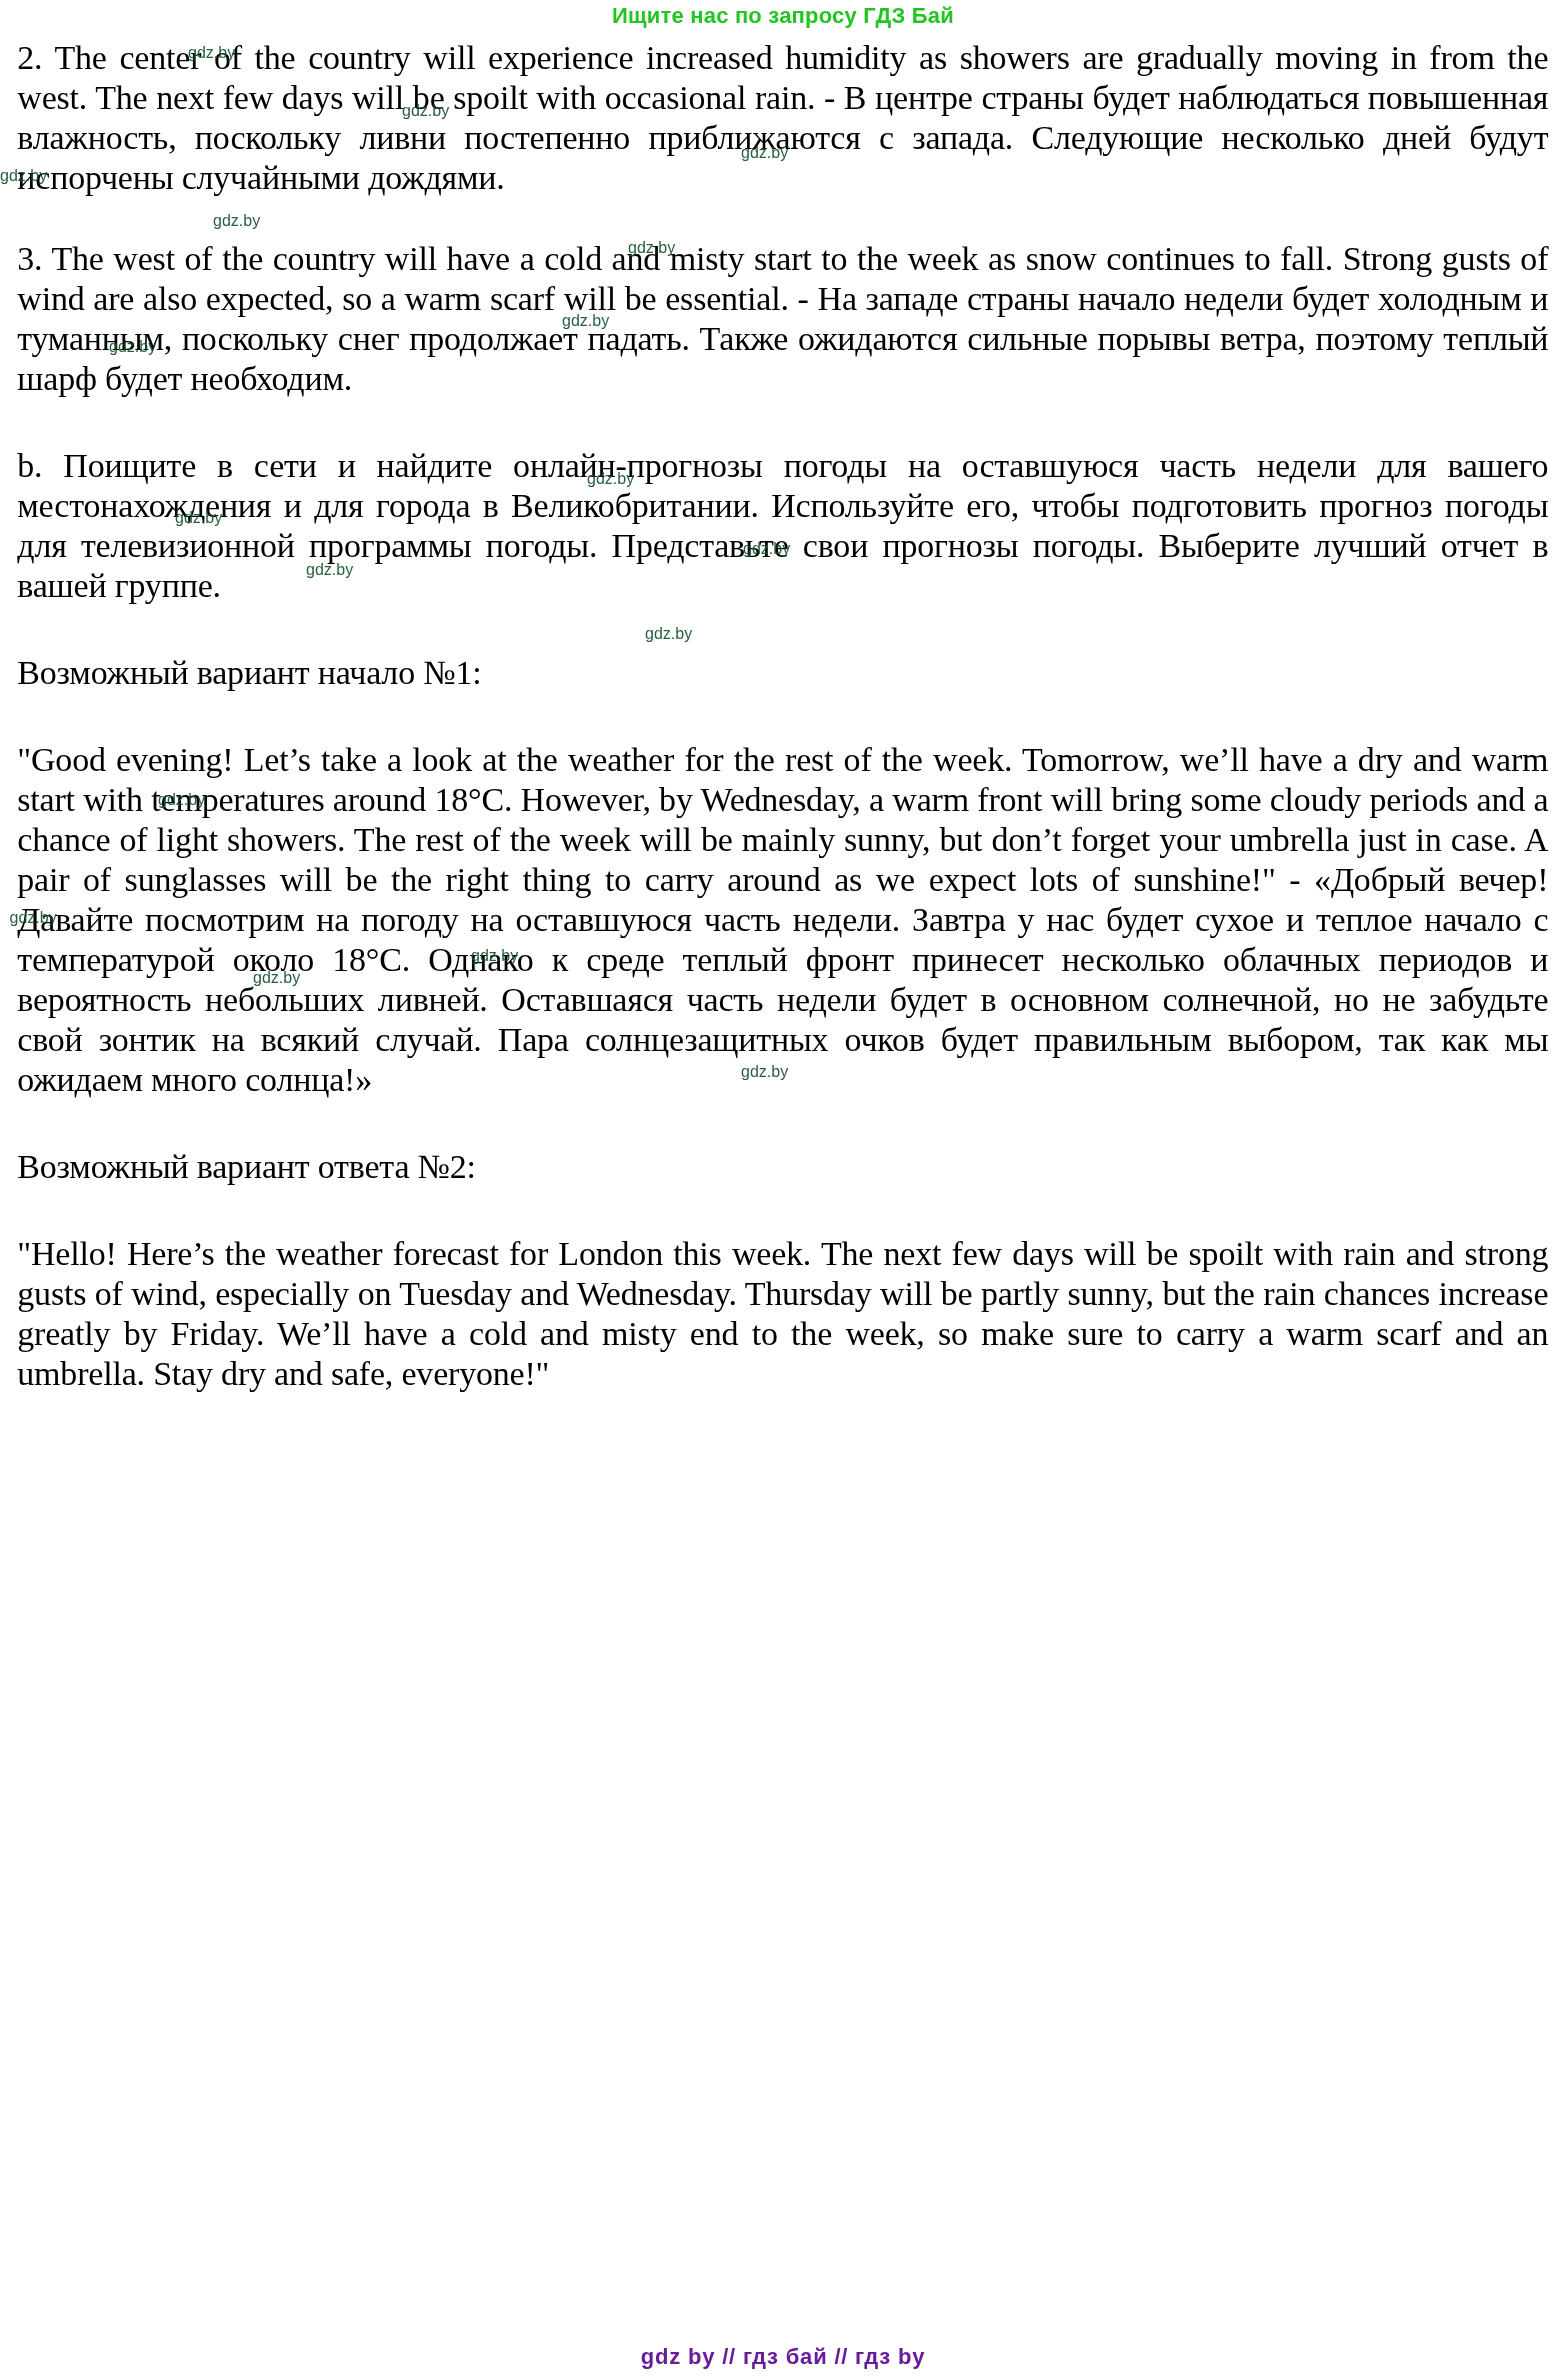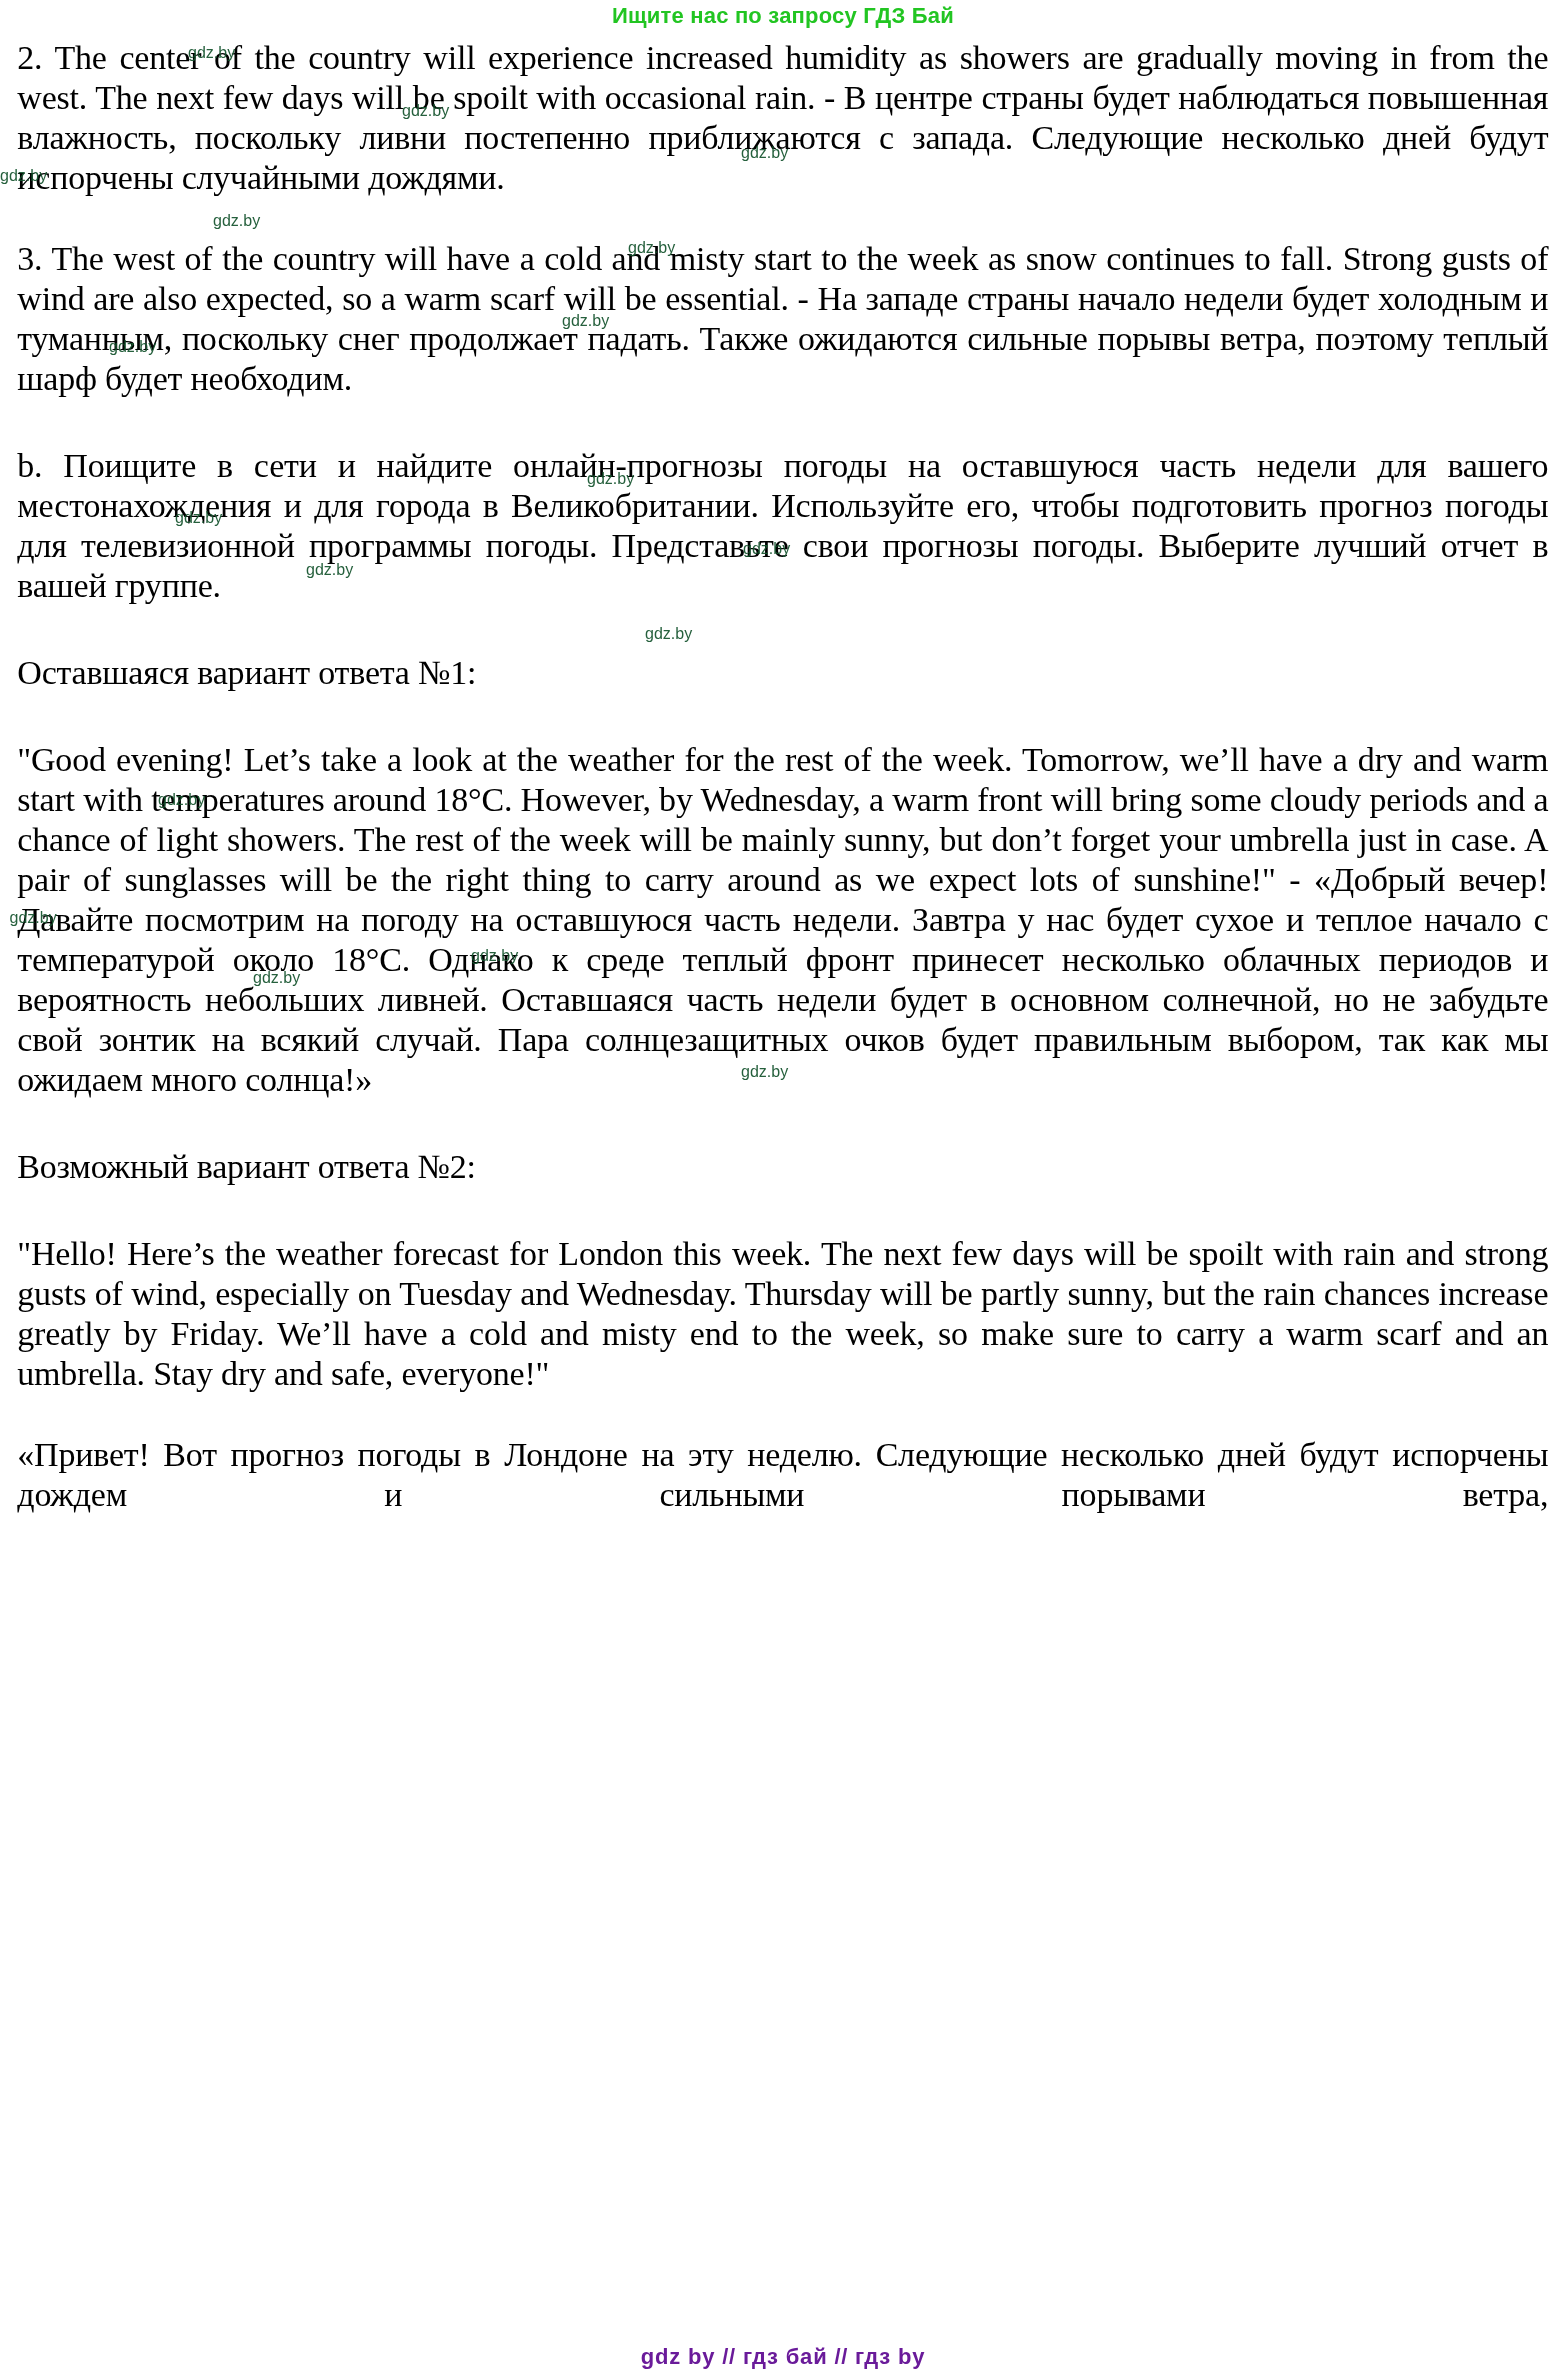--- a/index.html
+++ b/index.html
@@ -110,37 +110,36 @@
     <div class="gap-md"></div>
 
     <p class="para">3. The west of the country will have a cold and misty start to the week as snow continues to fall. Strong gusts of wind are also expected, so a warm scarf will be essential. - На западе страны начало недели будет холодным и туманным, поскольку снег продолжает падать. Также ожидаются сильные порывы ветра, поэтому теплый шарф будет необходим.</p>
 
     <div class="gap-lg"></div>
 
     <p class="para">b. Поищите в сети и найдите онлайн-прогнозы погоды на оставшуюся часть недели для вашего местонахождения и для города в Великобритании. Используйте его, чтобы подготовить прогноз погоды для телевизионной программы погоды. Представьте свои прогнозы погоды. Выберите лучший отчет в вашей группе.</p>
 
     <div class="gap-lg"></div>
 
-    <p class="para">Оставшаяся вариант ответа №1:</p>
+    <p class="para">Возможный вариант начало №1:</p>
 
     <div class="gap-lg"></div>
 
     <p class="para">"Good evening! Let’s take a look at the weather for the rest of the week. Tomorrow, we’ll have a dry and warm start with temperatures around 18°C. However, by Wednesday, a warm front will bring some cloudy periods and a chance of light showers. The rest of the week will be mainly sunny, but don’t forget your umbrella just in case. A pair of sunglasses will be the right thing to carry around as we expect lots of sunshine!" - «Добрый вечер! Давайте посмотрим на погоду на оставшуюся часть недели. Завтра у нас будет сухое и теплое начало с температурой около 18°C. Однако к среде теплый фронт принесет несколько облачных периодов и вероятность небольших ливней. Оставшаяся часть недели будет в основном солнечной, но не забудьте свой зонтик на всякий случай. Пара солнцезащитных очков будет правильным выбором, так как мы ожидаем много солнца!»</p>
 
     <div class="gap-lg"></div>
 
     <p class="para">Возможный вариант ответа №2:</p>
 
     <div class="gap-lg"></div>
 
     <p class="para">"Hello! Here’s the weather forecast for London this week. The next few days will be spoilt with rain and strong gusts of wind, especially on Tuesday and Wednesday. Thursday will be partly sunny, but the rain chances increase greatly by Friday. We’ll have a cold and misty end to the week, so make sure to carry a warm scarf and an umbrella. Stay dry and safe, everyone!"</p>
 
     <div class="gap-md"></div>
 
-    <p class="para full-justify">«Привет! Вот прогноз погоды в Лондоне на эту неделю. Следующие несколько дней будут испорчены дождем и сильными порывами ветра,</p>
 
   </div>
 
   <div id="watermark-layer">
       <span class="wm" style="left: 188px; top: 45px;">gdz.by</span>
       <span class="wm" style="left: 402px; top: 103px;">gdz.by</span>
       <span class="wm" style="left: 741px; top: 145px;">gdz.by</span>
       <span class="wm" style="left: 0px; top: 168px;">gdz.by</span>
       <span class="wm" style="left: 213px; top: 213px;">gdz.by</span>
       <span class="wm" style="left: 628px; top: 240px;">gdz.by</span>

